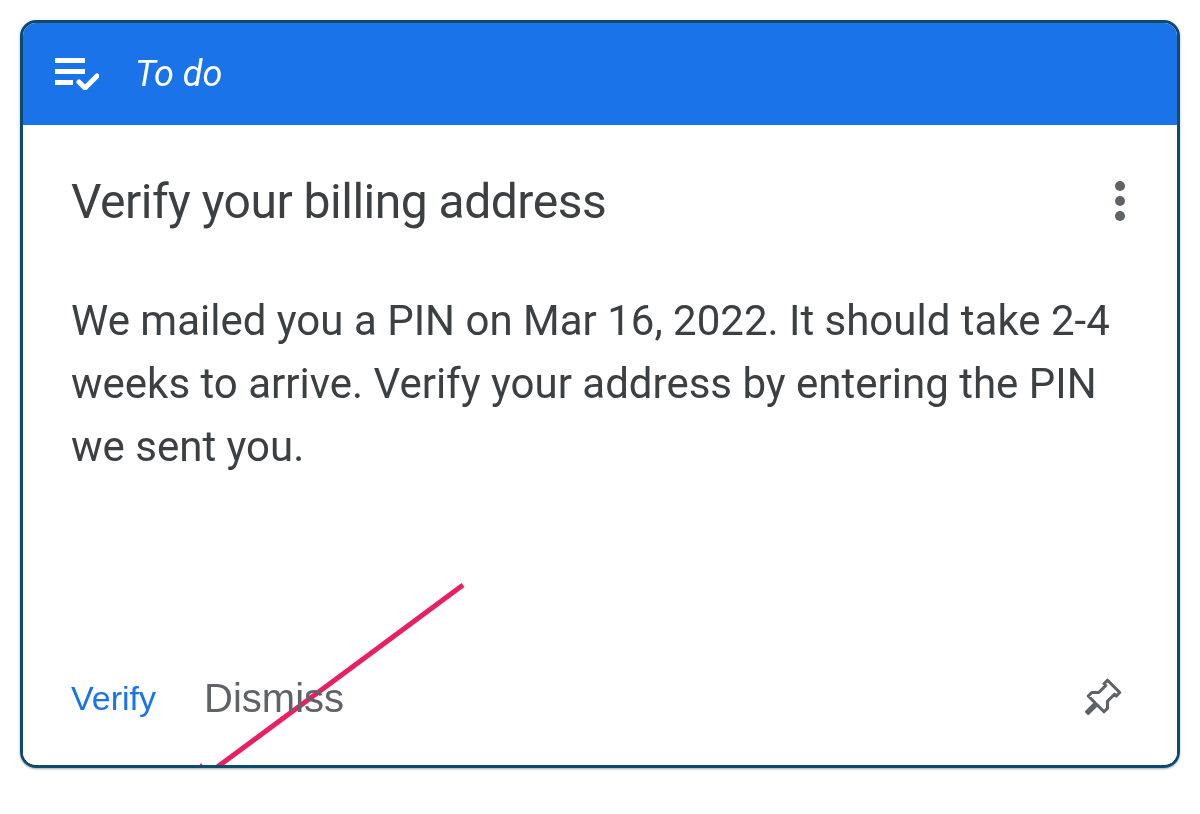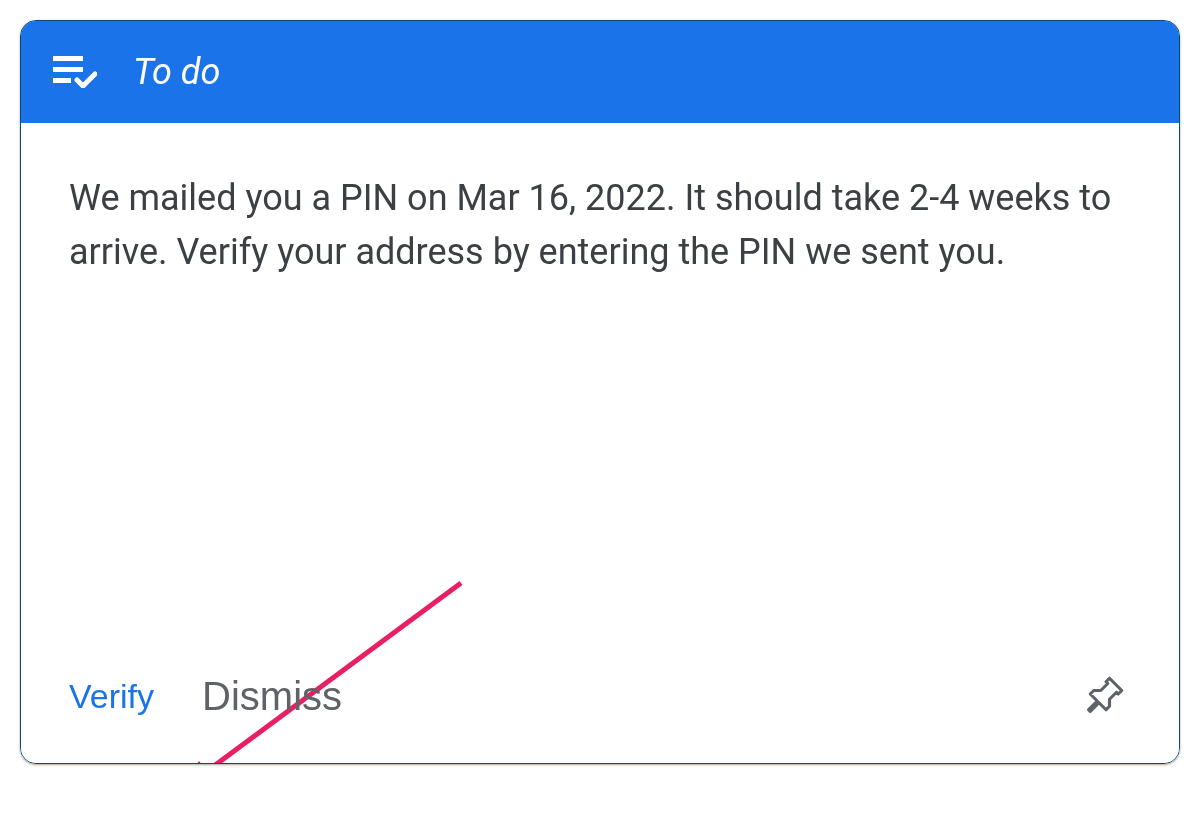--- a/index.html
+++ b/index.html
@@ -13,21 +13,21 @@
       width: 1200px;
       height: 814px;
       overflow: hidden;
     }
     .card {
       width: 1160px;
       margin: 20px;
       border-radius: 16px;
       overflow: hidden;
       box-shadow: 0 1px 3px rgba(0,0,0,0.12), 0 1px 2px rgba(0,0,0,0.24);
-      border: 1px solid #0c4a6e;
+      border: 3px solid #0c4a6e;
       position: relative;
     }
     .header {
       background: #1a73e8;
       height: 102px;
       display: flex;
       align-items: center;
       padding: 0 32px;
       gap: 36px;
     }
@@ -61,21 +61,21 @@
     }
     .more-icon {
       padding: 8px 4px;
       cursor: pointer;
     }
     .more-icon svg {
       width: 10px;
       height: 40px;
     }
     .description {
-      font-size: 36px;
+      font-size: 42px;
       line-height: 1.5;
       color: #3c4043;
       font-weight: 400;
       max-width: 1060px;
     }
     .actions-row {
       position: absolute;
       bottom: 40px;
       left: 48px;
       right: 48px;
@@ -131,20 +131,30 @@
         <rect x="0" y="4" width="30" height="5" fill="#ffffff"></rect>
         <rect x="0" y="15" width="30" height="5" fill="#ffffff"></rect>
         <rect x="0" y="26" width="18" height="5" fill="#ffffff"></rect>
         <path d="M 24 28 L 30 34 L 42 22" stroke="#ffffff" stroke-width="5" fill="none" stroke-linecap="round" stroke-linejoin="round"></path>
       </svg>
     </span>
     <span class="header-title">To do</span>
   </div>
 
   <div class="body">
+    <div class="title-row">
+      <h2 class="card-title">Verify your billing address</h2>
+      <span class="more-icon">
+        <svg viewBox="0 0 10 40">
+          <circle cx="5" cy="5" r="5" fill="#5f6368"></circle>
+          <circle cx="5" cy="20" r="5" fill="#5f6368"></circle>
+          <circle cx="5" cy="35" r="5" fill="#5f6368"></circle>
+        </svg>
+      </span>
+    </div>
 
     <p class="description">We mailed you a PIN on Mar 16, 2022. It should take 2-4 weeks to arrive. Verify your address by entering the PIN we sent you.</p>
 
     <svg class="arrow" width="310" height="230" viewBox="0 0 310 230">
       <line x1="300" y1="10" x2="30" y2="210" stroke="#e91e63" stroke-width="5"></line>
       <polygon points="15,220 55,210 38,188" fill="#e91e63"></polygon>
     </svg>
 
     <div class="actions-row">
       <div class="action-buttons">

